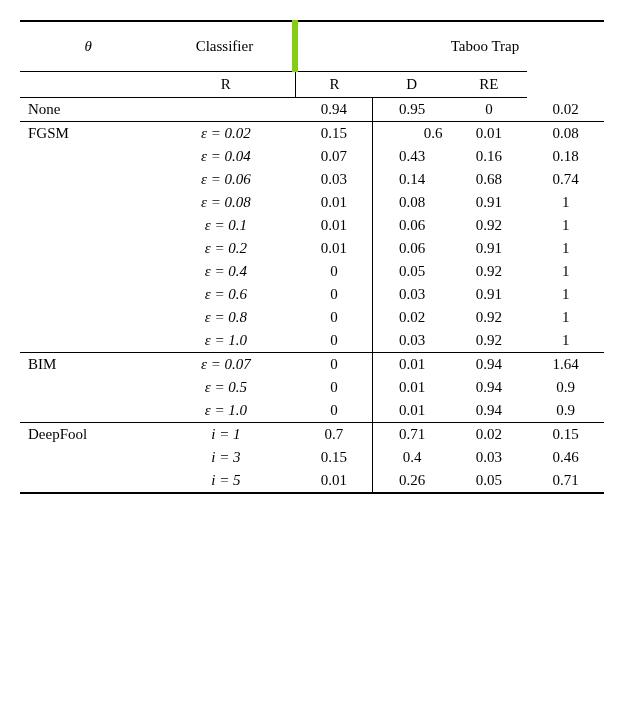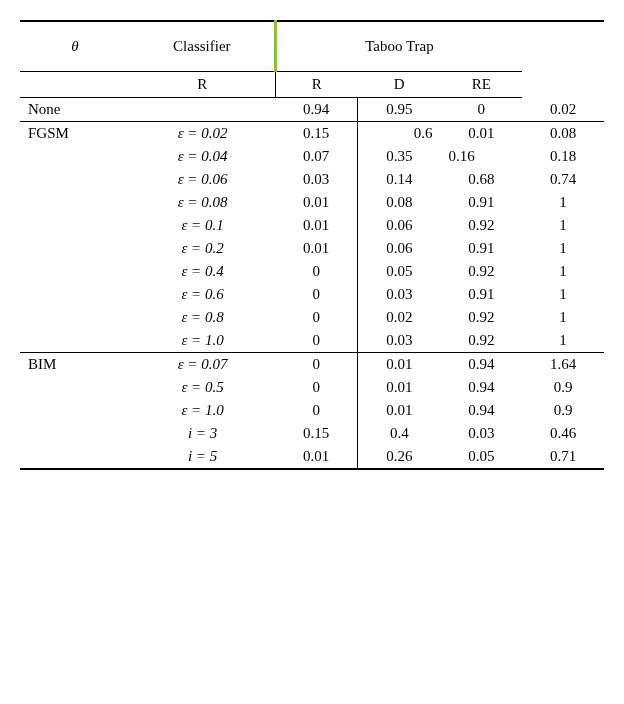--- a/index.html
+++ b/index.html
@@ -68,21 +68,21 @@
   </style>
 </head>
 <body>
 
 <div class="table-wrapper">
   <table>
     <thead>
       <tr>
         <th colspan="1" class="theta" style="border-bottom:1px solid #000; padding:4px 8px; text-align:center; font-style:italic;">θ</th>
         <th colspan="1" style="border-bottom:1px solid #000; padding:4px 8px; text-align:center;">Classifier</th>
-        <th colspan="3" class="taboo-trap" style="border-bottom:1px solid #000; border-left:3px solid #84cc16; padding:16px 8px; text-align:center;">Taboo Trap</th>
+        <th colspan="3" class="taboo-trap" style="border-bottom:1px solid #000; border-left:6px solid #84cc16; padding:16px 8px; text-align:right;">Taboo Trap</th>
       </tr>
       <tr>
         <th style="border-bottom:1px solid #000; padding:4px 8px; text-align:center;"></th>
         <th style="border-bottom:1px solid #000; padding:4px 8px; text-align:center;">R</th>
         <th style="border-bottom:1px solid #000; border-left:1px solid #000; padding:4px 8px; text-align:center;">R</th>
         <th style="border-bottom:1px solid #000; padding:4px 8px; text-align:center;">D</th>
         <th style="border-bottom:1px solid #000; padding:4px 8px; text-align:center;">RE</th>
       </tr>
     </thead>
     <tbody id="table-body">
@@ -99,22 +99,22 @@
           <td style="text-align: center; padding: 3px 8px; font-style: italic; border-top: 1px solid rgb(0, 0, 0);"><i>ε</i> = 0.02</td>
           <td style="text-align: center; padding: 3px 8px; border-top: 1px solid rgb(0, 0, 0);">0.15</td>
           <td style="text-align: right; padding: 3px 8px; border-left: 1px solid rgb(0, 0, 0); border-top: 1px solid rgb(0, 0, 0);">0.6</td>
           <td style="text-align: center; padding: 3px 8px; border-top: 1px solid rgb(0, 0, 0);">0.01</td>
           <td style="text-align: center; padding: 3px 8px; border-top: 1px solid rgb(0, 0, 0);">0.08</td>
         </tr>
         <tr>
           <td style="text-align: left; padding: 3px 8px; vertical-align: middle;"></td>
           <td style="text-align: center; padding: 3px 8px; font-style: italic;"><i>ε</i> = 0.04</td>
           <td style="text-align: center; padding: 3px 8px;">0.07</td>
-          <td style="text-align: center; padding: 3px 8px; border-left: 1px solid rgb(0, 0, 0);">0.35</td>
-          <td style="text-align: left; padding: 3px 8px;">0.16</td>
+          <td style="text-align: center; padding: 3px 8px; border-left: 1px solid rgb(0, 0, 0);">0.43</td>
+          <td style="text-align: center; padding: 3px 8px;">0.16</td>
           <td style="text-align: center; padding: 3px 8px;">0.18</td>
         </tr>
         <tr>
           <td style="text-align: left; padding: 3px 8px; vertical-align: middle;"></td>
           <td style="text-align: center; padding: 3px 8px; font-style: italic;"><i>ε</i> = 0.06</td>
           <td style="text-align: center; padding: 3px 8px;">0.03</td>
           <td style="text-align: center; padding: 3px 8px; border-left: 1px solid rgb(0, 0, 0);">0.14</td>
           <td style="text-align: center; padding: 3px 8px;">0.68</td>
           <td style="text-align: center; padding: 3px 8px;">0.74</td>
         </tr>
@@ -191,20 +191,28 @@
           <td style="text-align: center; padding: 3px 8px;">0.9</td>
         </tr>
         <tr>
           <td style="text-align: left; padding: 3px 8px; vertical-align: middle;"></td>
           <td style="text-align: center; padding: 3px 8px; font-style: italic;"><i>ε</i> = 1.0</td>
           <td style="text-align: center; padding: 3px 8px;">0</td>
           <td style="text-align: center; padding: 3px 8px; border-left: 1px solid rgb(0, 0, 0);">0.01</td>
           <td style="text-align: center; padding: 3px 8px;">0.94</td>
           <td style="text-align: center; padding: 3px 8px;">0.9</td>
         </tr>
+        <tr class="section-divider" style="border-top: 1px solid rgb(0, 0, 0);">
+          <td style="text-align: left; padding: 3px 8px; vertical-align: middle; border-top: 1px solid rgb(0, 0, 0);">DeepFool</td>
+          <td style="text-align: center; padding: 3px 8px; font-style: italic; border-top: 1px solid rgb(0, 0, 0);"><i>i</i> = 1</td>
+          <td style="text-align: center; padding: 3px 8px; border-top: 1px solid rgb(0, 0, 0);">0.7</td>
+          <td style="text-align: center; padding: 3px 8px; border-left: 1px solid rgb(0, 0, 0); border-top: 1px solid rgb(0, 0, 0);">0.71</td>
+          <td style="text-align: center; padding: 3px 8px; border-top: 1px solid rgb(0, 0, 0);">0.02</td>
+          <td style="text-align: center; padding: 3px 8px; border-top: 1px solid rgb(0, 0, 0);">0.15</td>
+        </tr>
         <tr>
           <td style="text-align: left; padding: 3px 8px; vertical-align: middle;"></td>
           <td style="padding: 3px 8px; font-style: italic;"><i>i</i> = 3</td>
           <td style="text-align: center; padding: 3px 8px;">0.15</td>
           <td style="text-align: center; padding: 3px 8px; border-left: 1px solid rgb(0, 0, 0);">0.4</td>
           <td style="text-align: center; padding: 3px 8px;">0.03</td>
           <td style="text-align: center; padding: 3px 8px;">0.46</td>
         </tr>
         <tr>
           <td style="text-align: left; padding: 3px 8px; vertical-align: middle;"></td>

